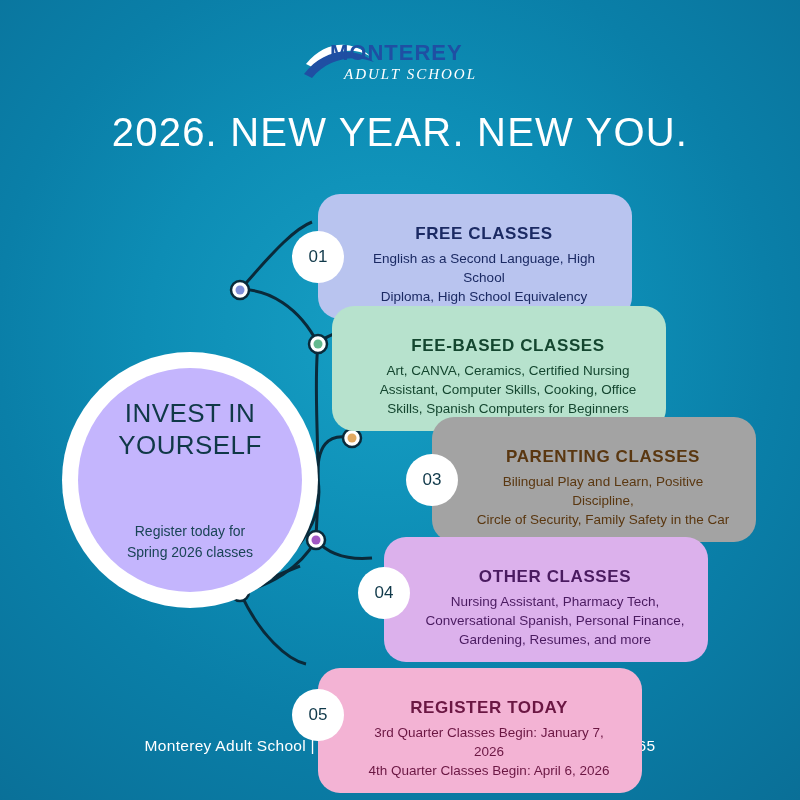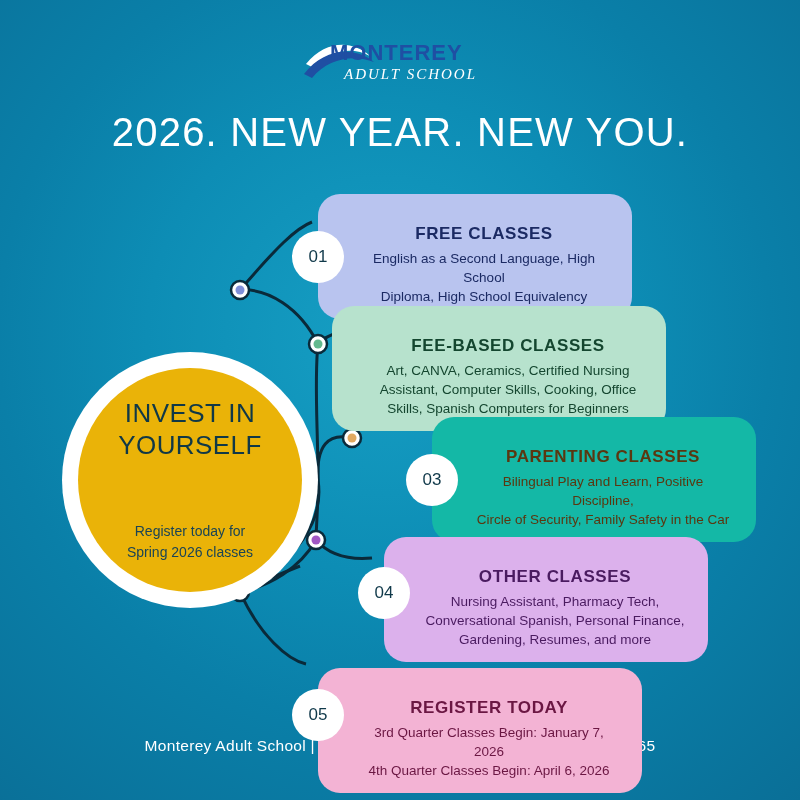--- a/index.html
+++ b/index.html
@@ -66,21 +66,21 @@
     border-radius: 50%;
     background: #ffffff;
     display: flex;
     align-items: center;
     justify-content: center;
   }
   .hub-inner {
     width: 224px;
     height: 224px;
     border-radius: 50%;
-    background: #eab308;
+    background: #c4b5fd;
     display: flex;
     flex-direction: column;
     align-items: center;
     justify-content: center;
     text-align: center;
     color: #123b4d;
     gap: 46px;
   }
   .hub-title {
     font-size: 26px;
@@ -133,21 +133,21 @@
   .card-body {
     font-size: 13.5px;
     line-height: 1.42;
   }
 
   #item-1 { left: 292px; top: 194px; }
   #item-1 .card { width: 252px; background: #b9c4ef; color: #1b2a63; }
   #item-2 { left: 358px; top: 306px; }
   #item-2 .card { width: 272px; background: #b7e2cd; color: #14462f; }
   #item-3 { left: 406px; top: 417px; }
-  #item-3 .card { width: 262px; background: #14b8a6; color: #5a3710; }
+  #item-3 .card { width: 262px; background: #a3a3a3; color: #5a3710; }
   #item-4 { left: 358px; top: 524px; }
   #item-4 .card { width: 262px; background: #dcb1ec; color: #4a1b60; margin-top: 13px; }
   #item-5 { left: 292px; top: 636px; }
   #item-5 .card { width: 262px; background: #f3b3d4; color: #6b1743; margin-top: 32px; }
 
   
   .footer {
     position: absolute;
     left: 0;
     bottom: 24px;

